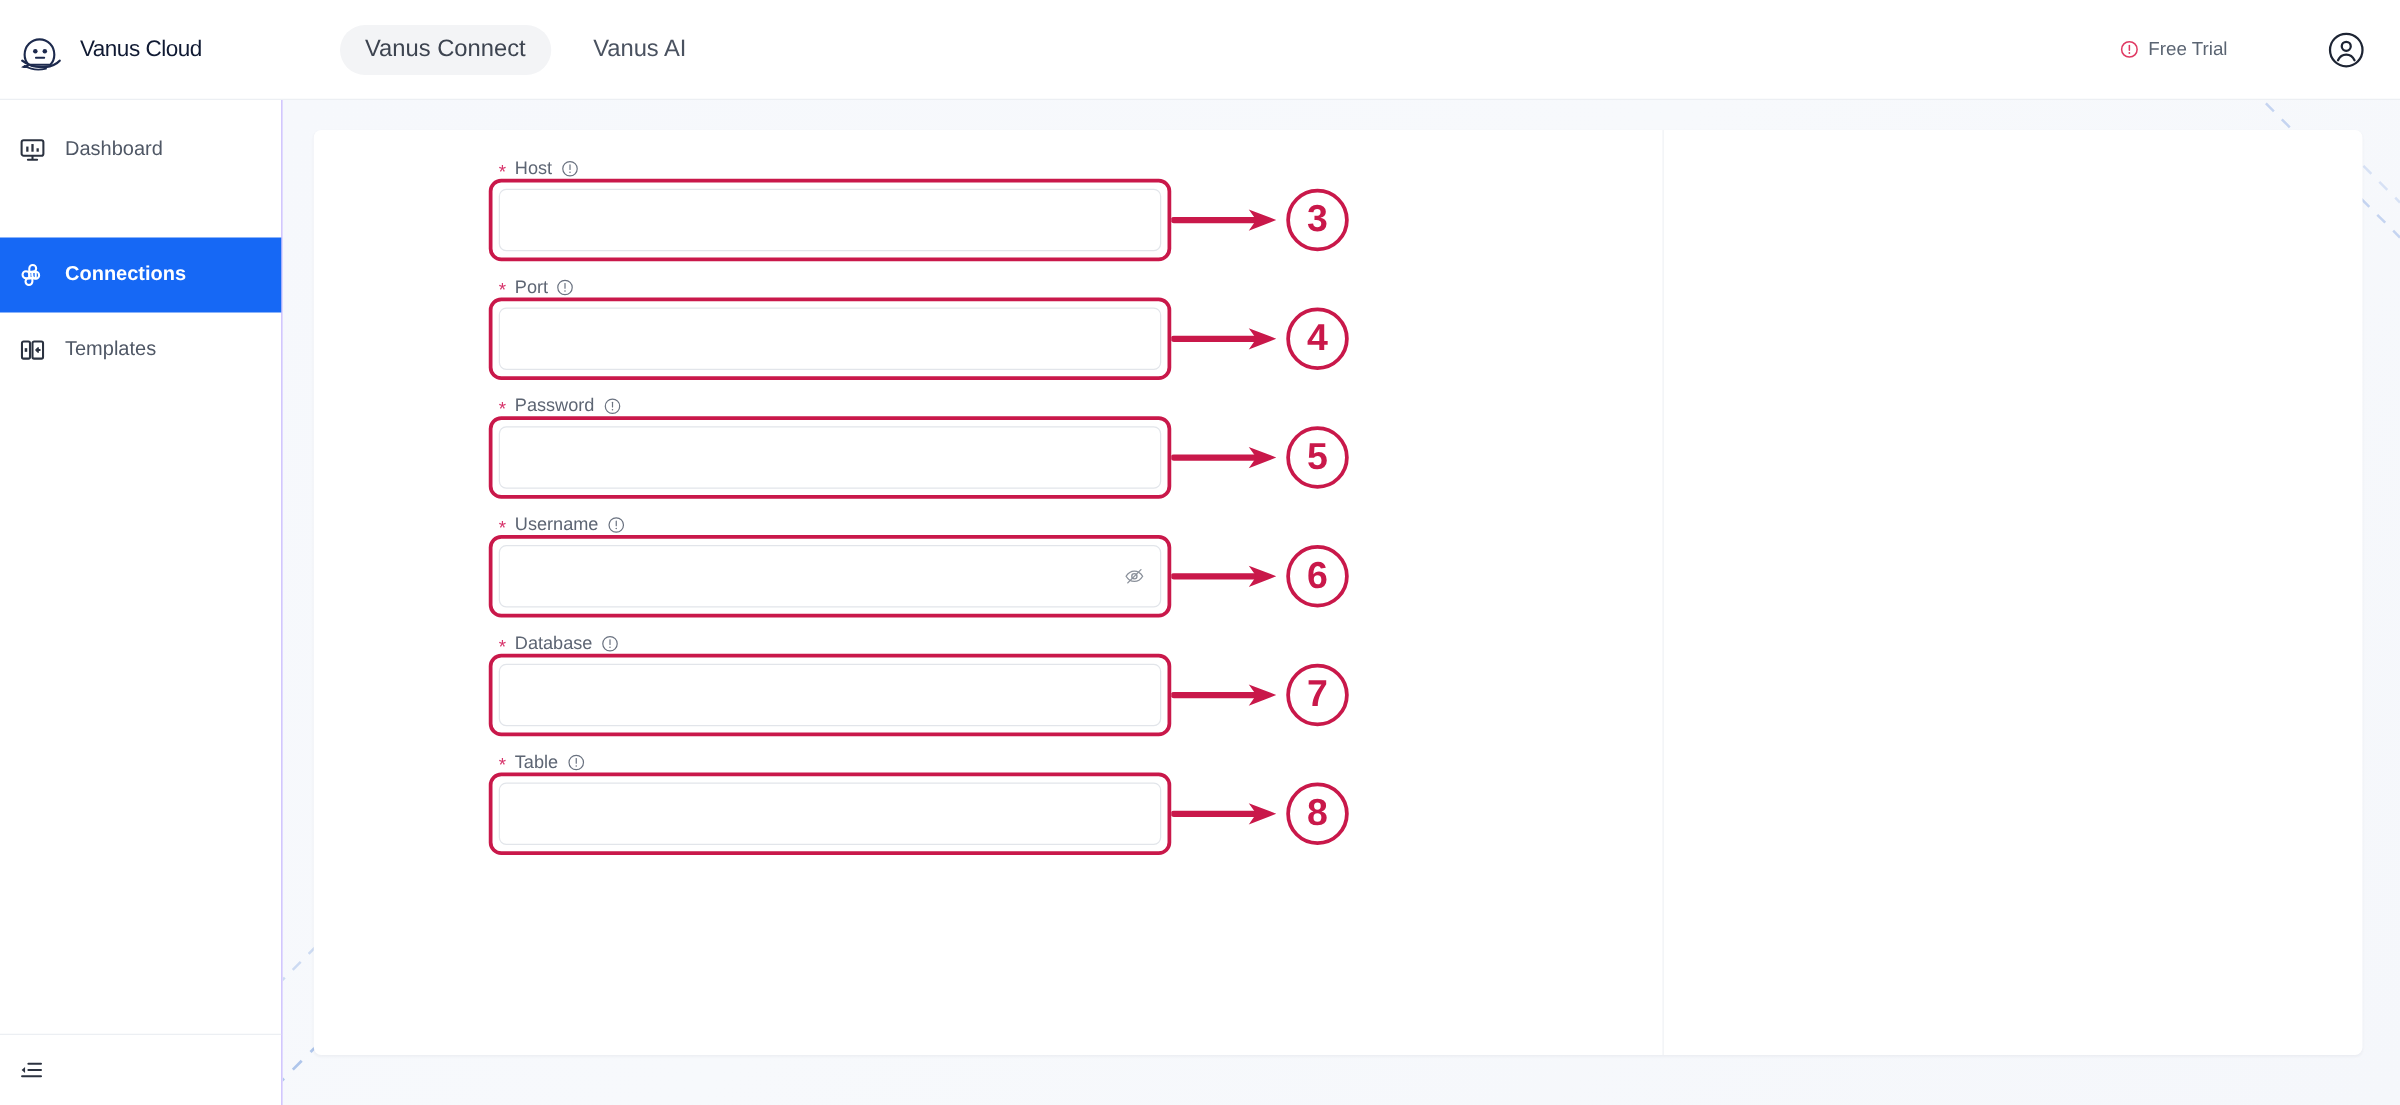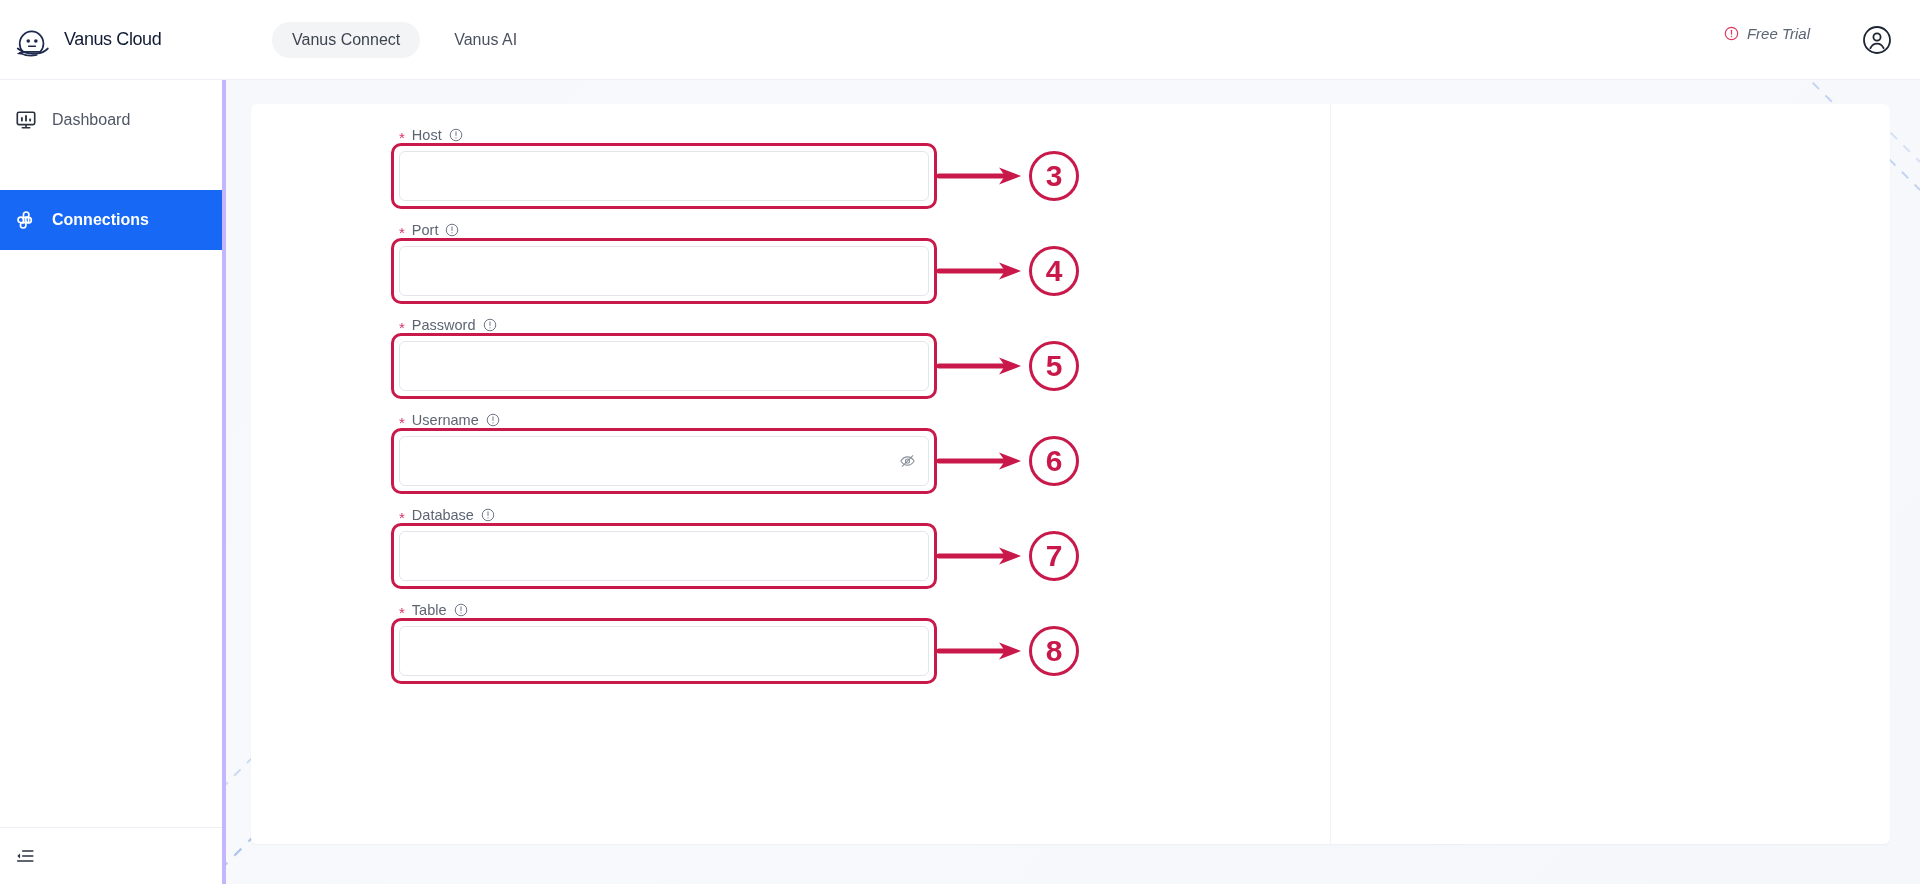--- a/index.html
+++ b/index.html
@@ -22,41 +22,41 @@
     position: relative; z-index: 20;
   }
   .brand { display: flex; align-items: center; gap: 12px; width: 212px; }
   .brand-logo { width: 38px; height: 38px; flex: 0 0 38px; }
   .brand-name {
     font-size: 18px; font-weight: 400; letter-spacing: -0.4px;
     color: #101a33;
   }
   .topnav { display: flex; align-items: center; gap: 14px; margin-left: 46px; }
   .tab-pill {
-    font-size: 16px; color: #4a5260;
+    font-size: 19px; color: #4a5260;
     padding: 9px 20px; border-radius: 20px;
     background: transparent; cursor: pointer; white-space: nowrap;
   }
   .tab-pill.active { background: #f3f4f6; color: #3d4450; }
 
-  .topright { margin-left: auto; display: flex; align-items: flex-start; gap: 52px; font-style: italic; }
+  .topright { margin-left: auto; display: flex; align-items: center; gap: 80px; }
   .free-trial {
     display: flex; align-items: center; gap: 8px;
     font-size: 15px; color: #5a6472; cursor: pointer;
   }
   .avatar-btn { width: 30px; height: 30px; cursor: pointer; display: flex; }
 
   
   .body-wrap { display: flex; flex: 1; min-height: 0; position: relative; }
 
   
   .sidebar {
     width: 226px; min-width: 226px;
     background: #ffffff;
-    border-right: 4px solid #c4b5fd;
+    border-right: 1px solid #c4b5fd;
     display: flex; flex-direction: column;
     position: relative; z-index: 15;
   }
   .nav-top { padding-top: 10px; }
   .nav-item {
     display: flex; align-items: center; gap: 14px;
     height: 60px; padding: 0 0 0 14px;
     font-size: 16px; color: #4f5765; cursor: pointer;
   }
   .nav-item .ico { width: 24px; height: 24px; flex: 0 0 24px; display: flex; align-items: center; justify-content: center; }
@@ -215,20 +215,31 @@
               <path d="M9.2 6.3a3 3 0 1 1 3 3h-3z" fill="none" stroke="#ffffff" stroke-width="1.8" stroke-linejoin="round"></path>
               <path d="M6.3 14.8a3 3 0 1 1 3-3v3z" fill="none" stroke="#ffffff" stroke-width="1.8" stroke-linejoin="round"></path>
               <path d="M14.8 9.2a3 3 0 1 1-3 3v-3z" fill="none" stroke="#ffffff" stroke-width="1.8" stroke-linejoin="round"></path>
               <path d="M11.9 17.7a3 3 0 1 1-3-3h3z" fill="none" stroke="#ffffff" stroke-width="1.8" stroke-linejoin="round"></path>
               <rect x="9.2" y="9.2" width="5.6" height="5.6" fill="none" stroke="#ffffff" stroke-width="1.8"></rect>
             </svg>
           </span>
           <span>Connections</span>
         </div>
 
+        <div class="nav-item">
+          <span class="ico">
+            <svg viewBox="0 0 24 24" width="22" height="22">
+              <rect x="2.8" y="4.5" width="7" height="15" rx="1.4" fill="none" stroke="#2b3240" stroke-width="1.8"></rect>
+              <rect x="12" y="4.5" width="9.2" height="15" rx="1.4" fill="none" stroke="#2b3240" stroke-width="1.8"></rect>
+              <path d="M15.2 12h3.2M16.9 10.3 15.2 12l1.7 1.7" fill="none" stroke="#2b3240" stroke-width="1.6" stroke-linecap="round" stroke-linejoin="round"></path>
+              <rect x="5.2" y="10.4" width="2.2" height="3.2" fill="#2b3240"></rect>
+            </svg>
+          </span>
+          <span>Templates</span>
+        </div>
 
       </div>
 
       <div class="nav-spacer"></div>
 
       <div class="nav-bottom">
 
 
 
         <div class="nav-sep"></div>

